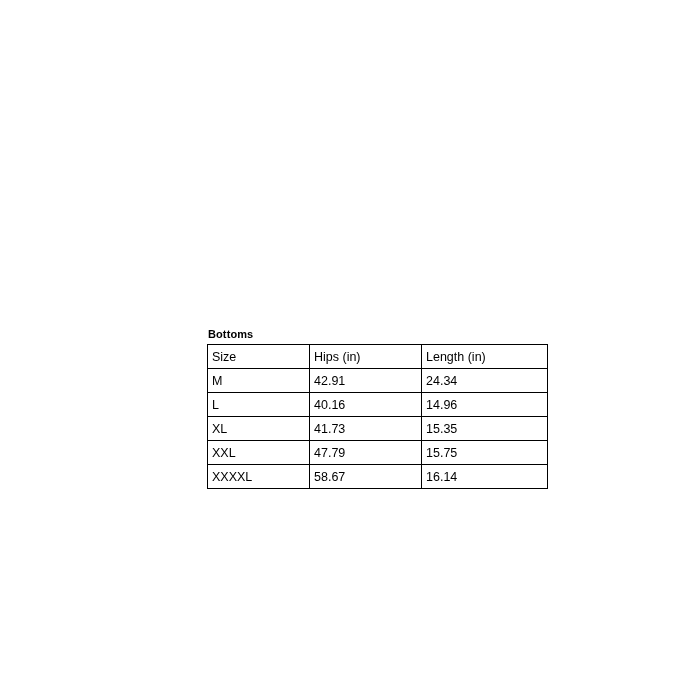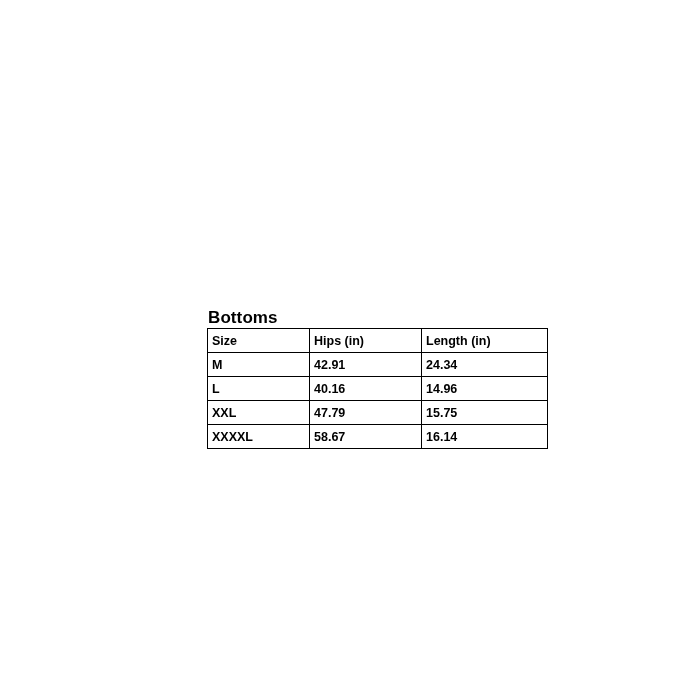--- a/index.html
+++ b/index.html
@@ -17,25 +17,25 @@
   }
 
   #size-chart-panel {
     position: absolute;
     left: 207px;
     top: 310px;
     width: 340px;
   }
 
   #section-title {
-    font-size: 17px;
+    font-size: 11px;
     font-weight: bold;
     line-height: 16px;
     color: #000000;
-    margin: 0 0 2px 1px;
+    margin: 16px 0 2px 1px;
     letter-spacing: 0.1px;
     white-space: nowrap;
   }
 
   table.size-table {
     border-collapse: collapse;
     table-layout: fixed;
     width: 340px;
     background: #ffffff;
   }
@@ -46,21 +46,21 @@
 
   table.size-table th,
   table.size-table td {
     border: 1px solid #000000;
     height: 24px;
     box-sizing: border-box;
     padding: 0 0 0 4px;
     text-align: left;
     vertical-align: middle;
     font-size: 12.5px;
-    font-weight: bold;
+    font-weight: normal;
     line-height: 14px;
     color: #000000;
     white-space: nowrap;
     overflow: hidden;
   }
 </style>
 </head>
 <body>
 
 <div id="size-chart-panel">
@@ -85,20 +85,25 @@
         <td>M</td>
         <td>42.91</td>
         <td>24.34</td>
       </tr>
       <tr>
         <td>L</td>
         <td>40.16</td>
         <td>14.96</td>
       </tr>
       <tr>
+        <td>XL</td>
+        <td>41.73</td>
+        <td>15.35</td>
+      </tr>
+      <tr>
         <td>XXL</td>
         <td>47.79</td>
         <td>15.75</td>
       </tr>
       <tr>
         <td>XXXXL</td>
         <td>58.67</td>
         <td>16.14</td>
       </tr>
     </tbody>

